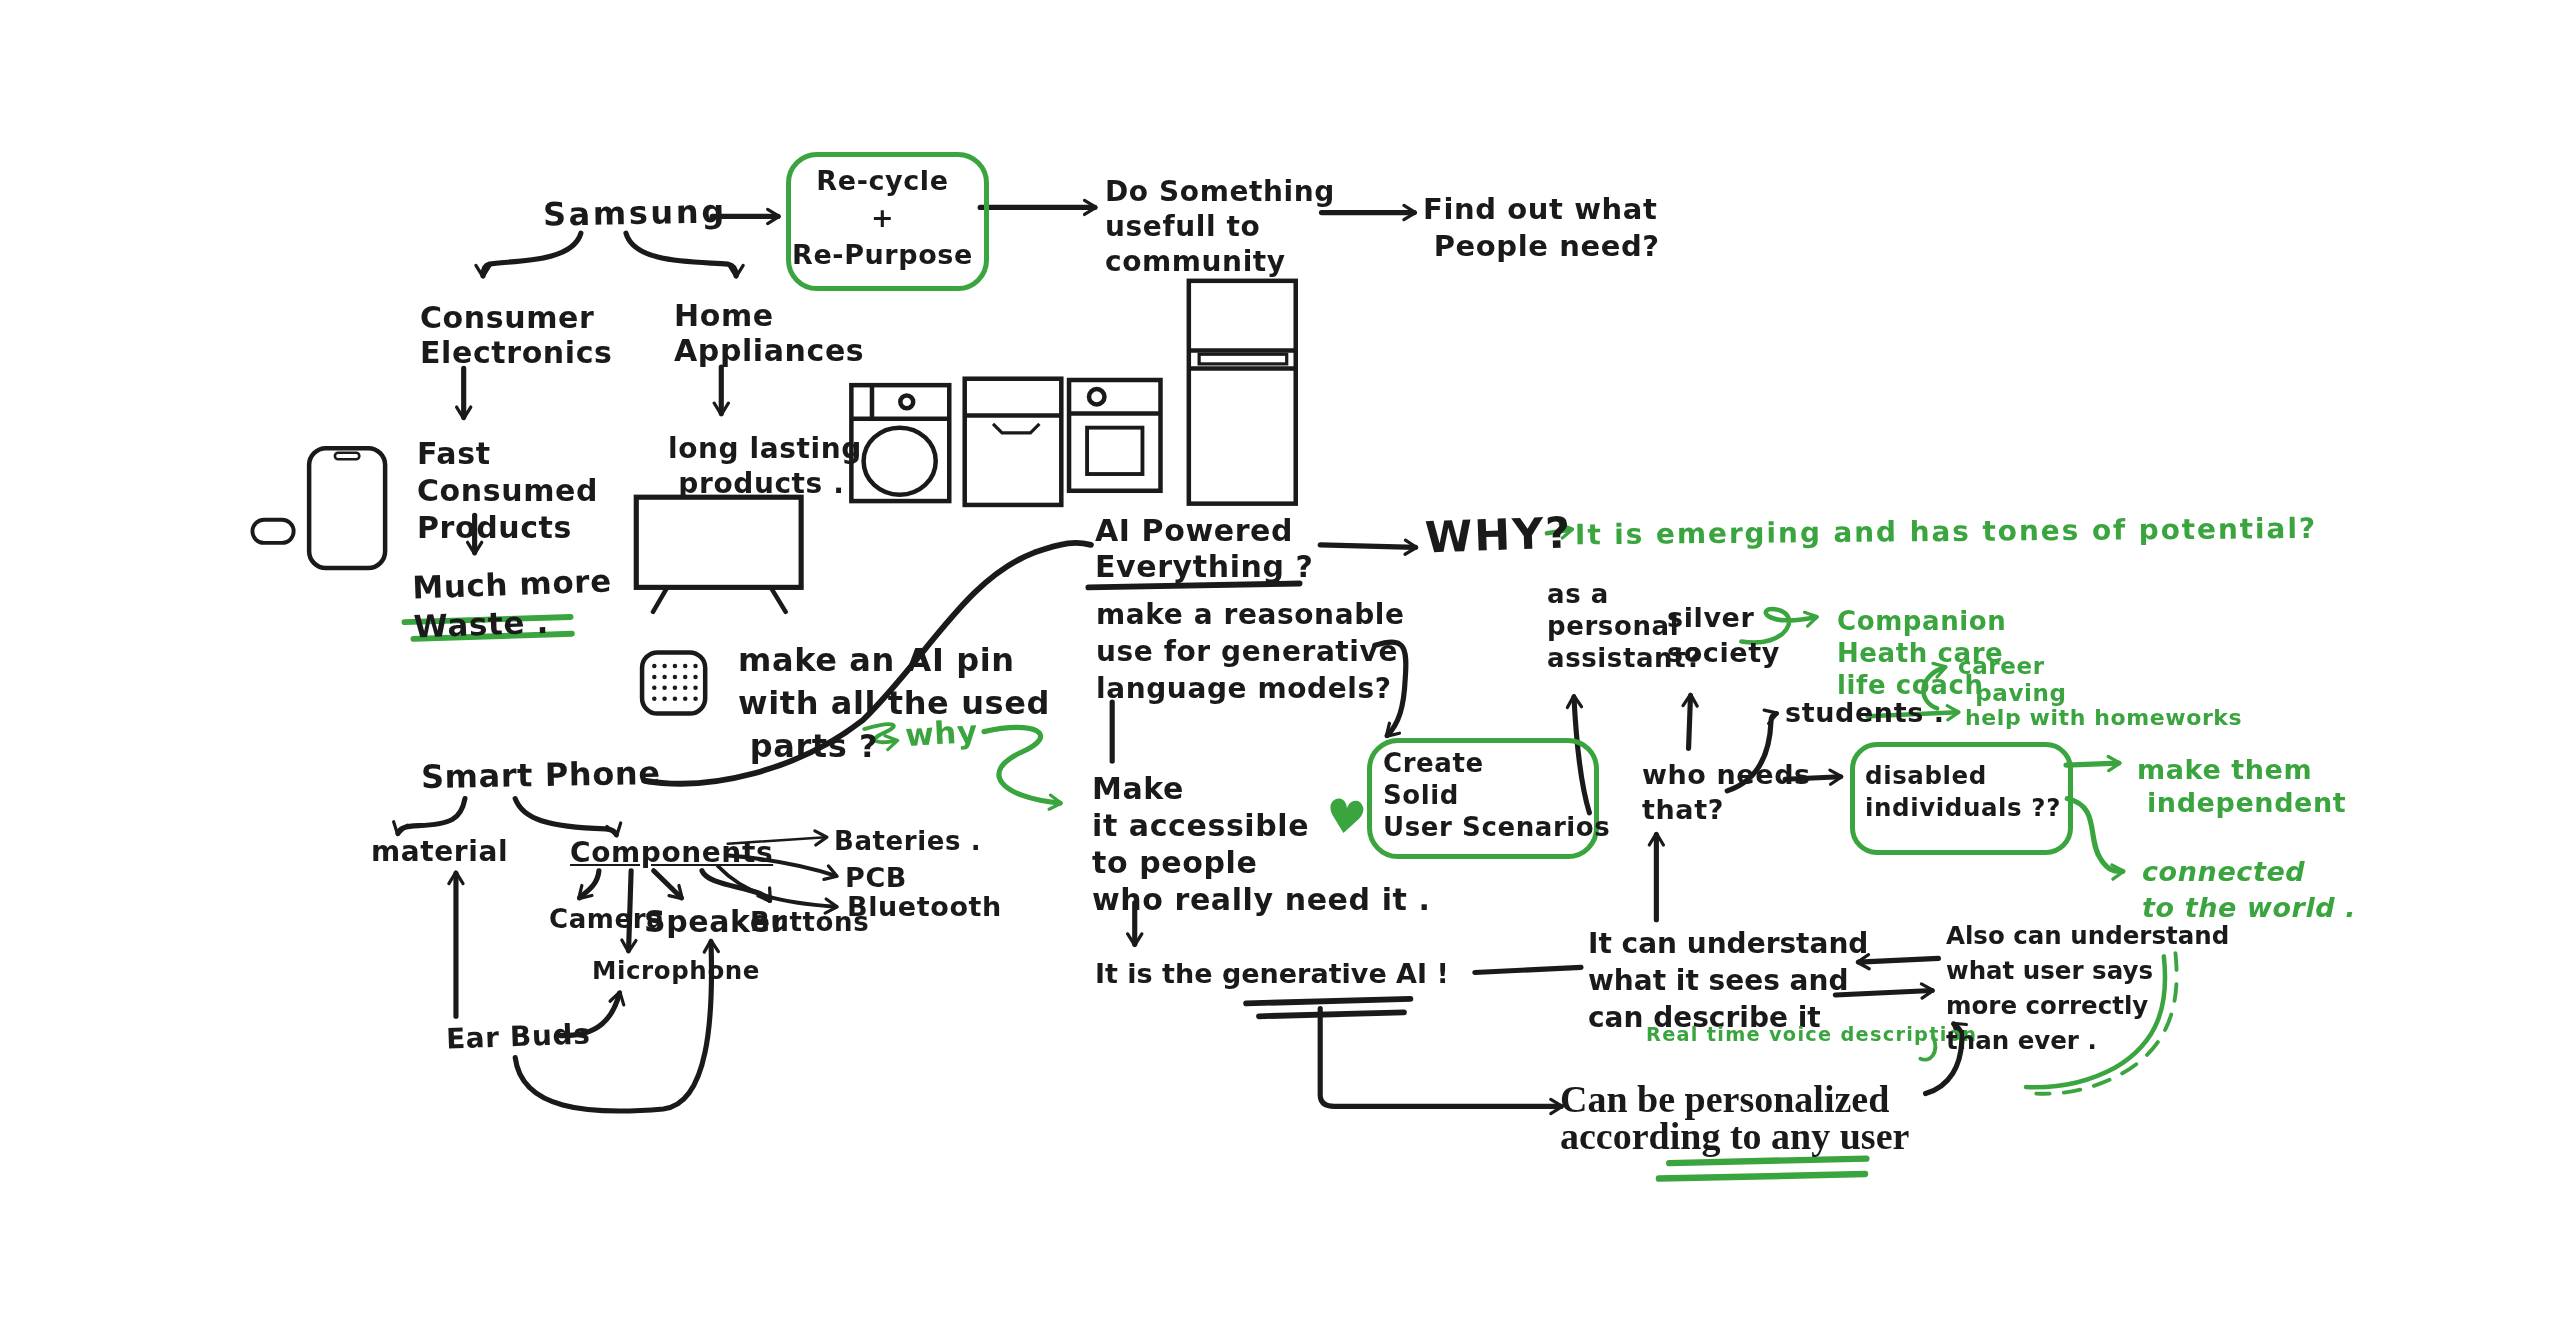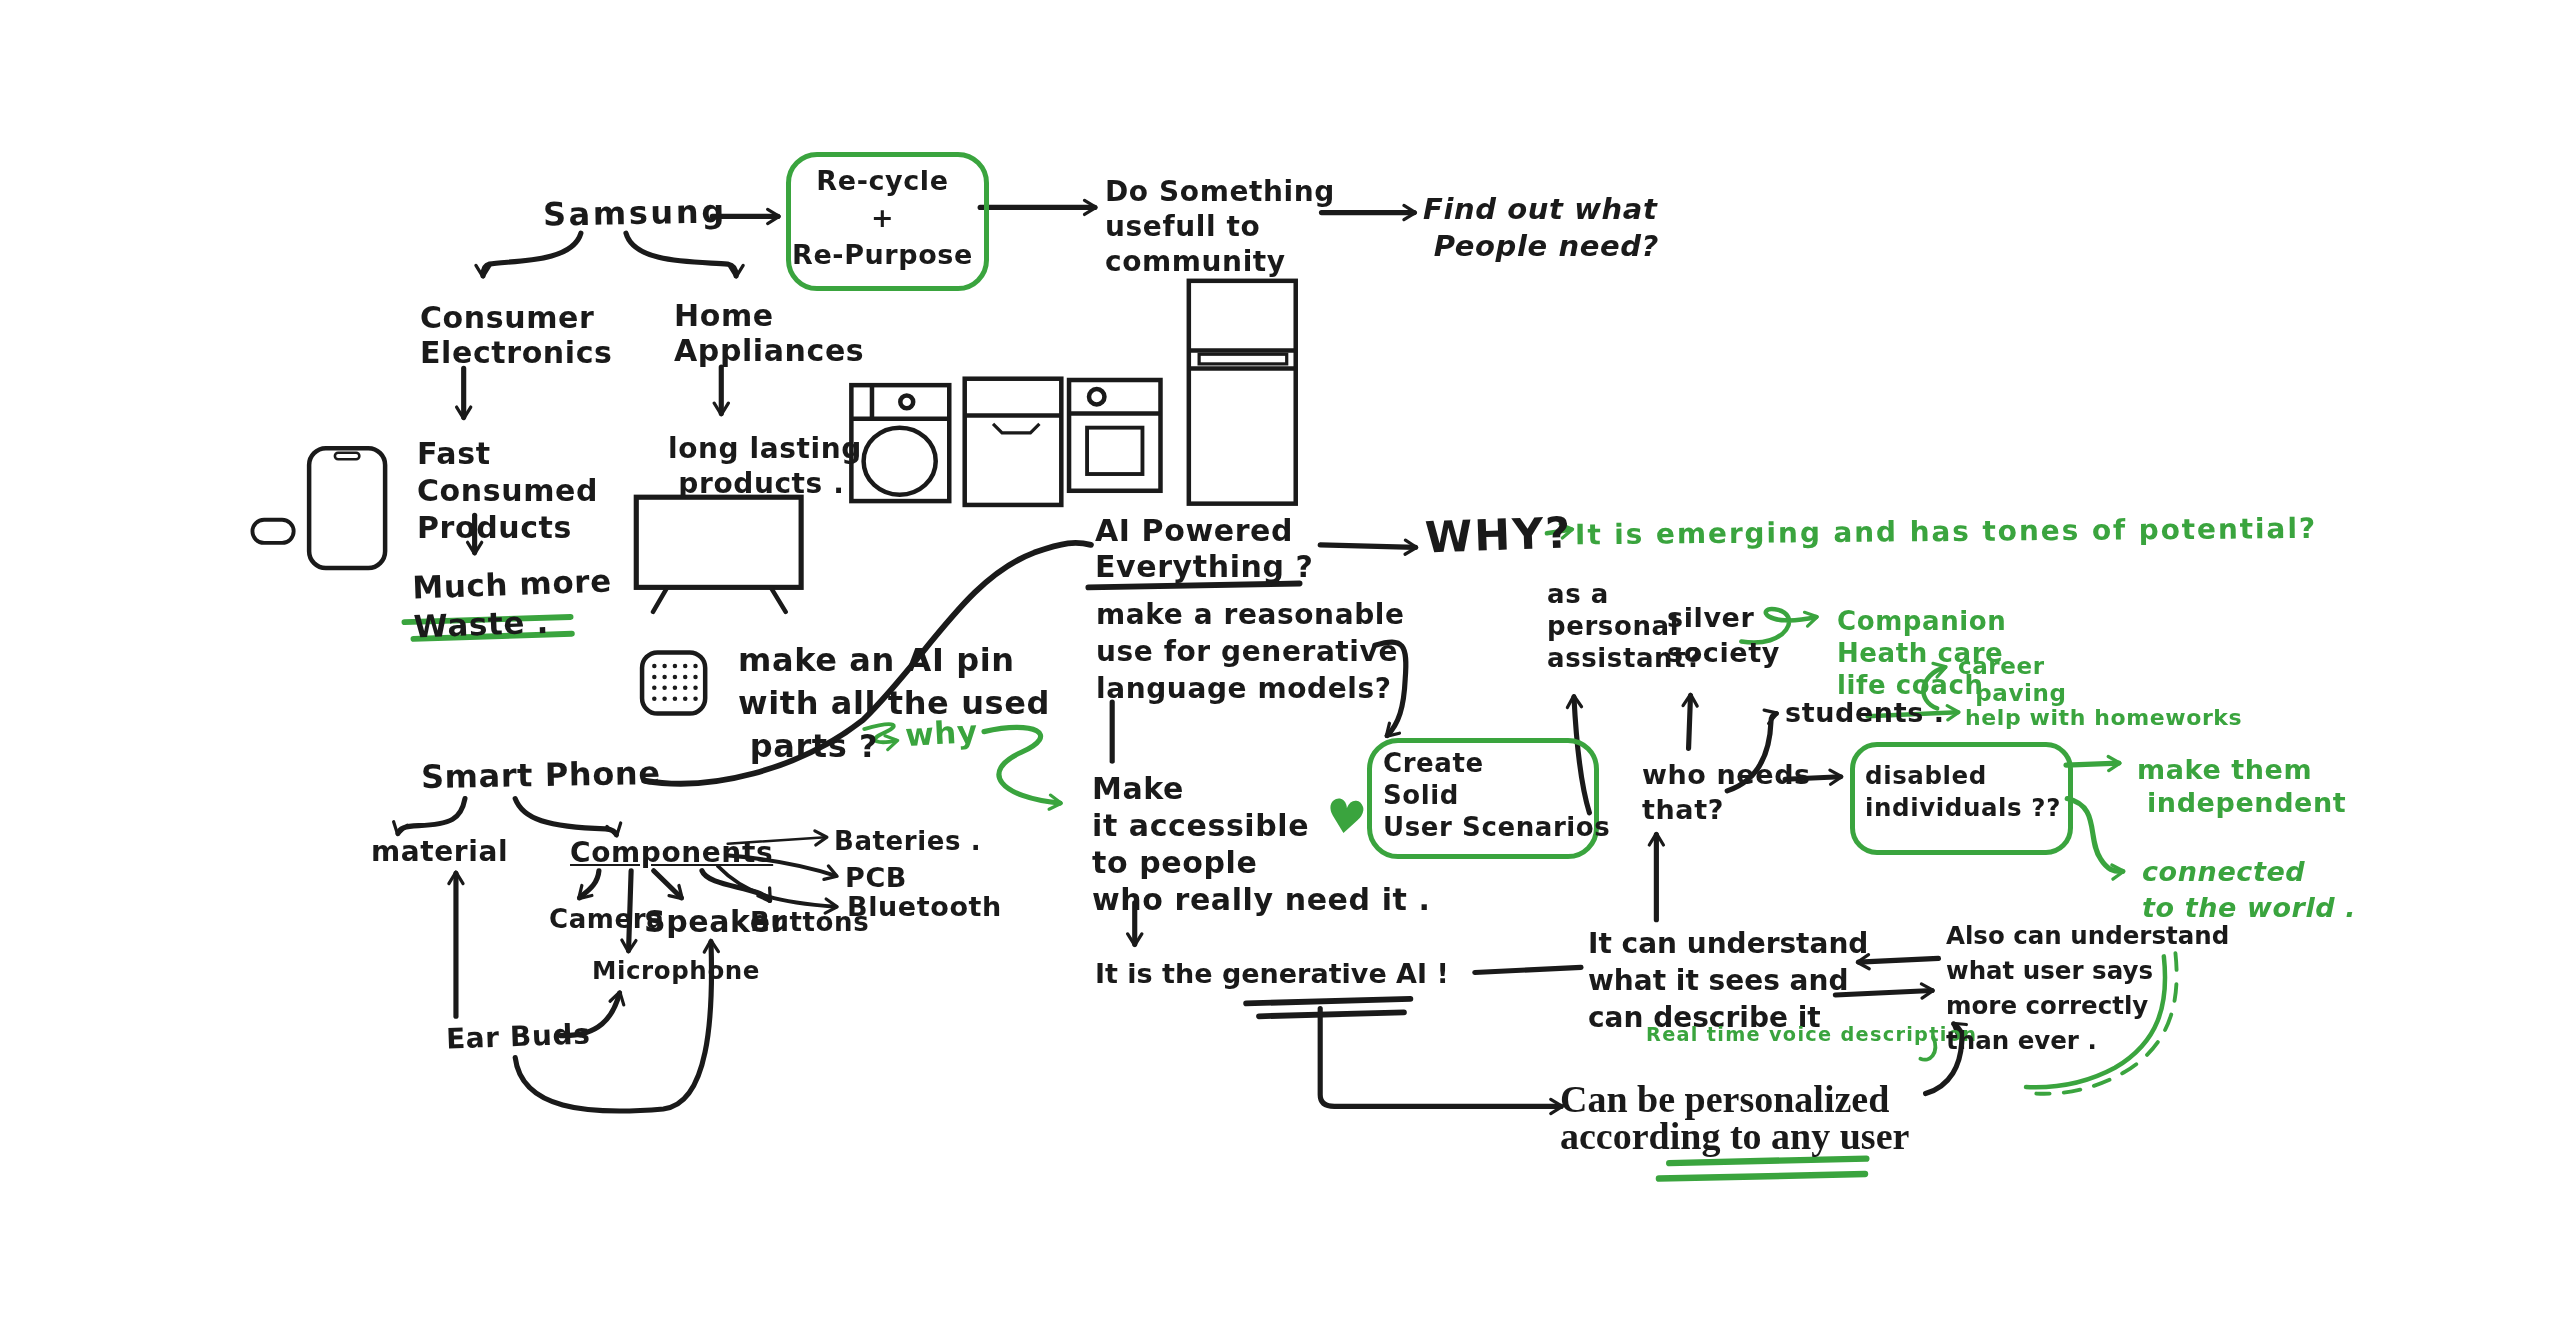--- a/index.html
+++ b/index.html
@@ -150,21 +150,21 @@
   <div class="box" style="left:1367px;top:738px;width:222px;height:111px;border-width:5.2px;"></div>
   <div class="box" style="left:1850px;top:742px;width:213px;height:103px;border-radius:27px;"></div>
 
   <div class="t" style="left:543px;top:194px;font-size:32px;letter-spacing:2.6px;transform:rotate(-1deg);">Samsung</div>
   <div class="t" style="left:786px;top:162px;width:193px;font-size:27px;line-height:37px;text-align:center;">Re-cycle
 +
 Re-Purpose</div>
   <div class="t" style="left:1105px;top:174px;font-size:28px;line-height:35px;">Do Something
 usefull to
 community</div>
-  <div class="t" style="left:1423px;top:191px;font-size:29px;line-height:37px;font-style:italic;">Find out what
+  <div class="t" style="left:1423px;top:191px;font-size:29px;line-height:37px;">Find out what
  People need?</div>
   <div class="t" style="left:420px;top:300px;font-size:30px;line-height:35px;">Consumer
 Electronics</div>
   <div class="t" style="left:674px;top:298px;font-size:30px;line-height:35px;">Home
 Appliances</div>
   <div class="t" style="left:417px;top:435px;font-size:30px;line-height:37px;">Fast
 Consumed
 Products</div>
   <div class="t" style="left:413px;top:565px;font-size:31px;line-height:39px;transform:rotate(-2deg);">Much more
 Waste .</div>

